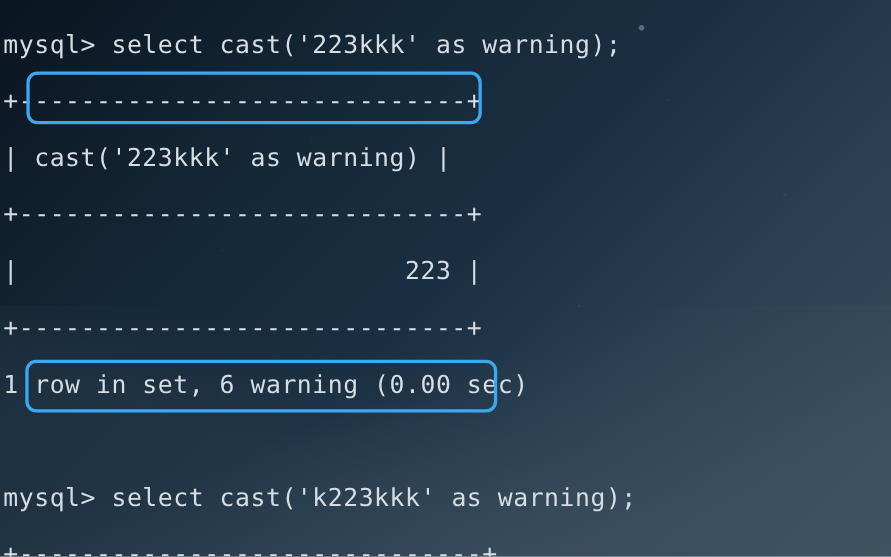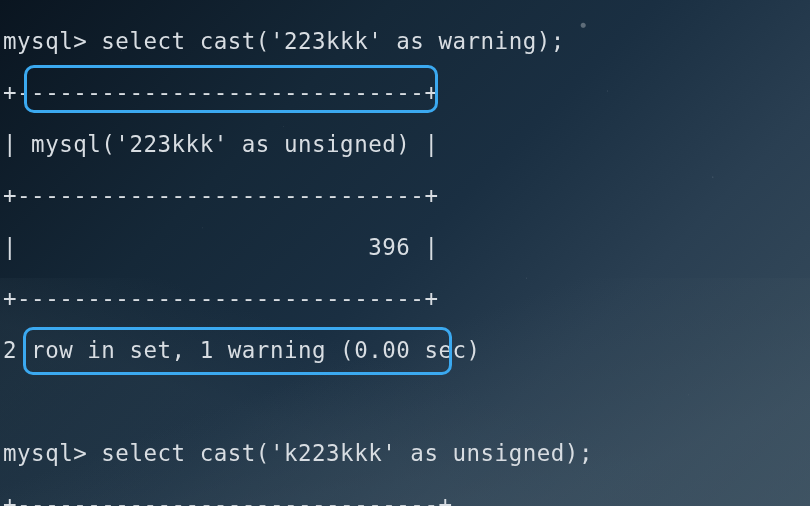--- a/index.html
+++ b/index.html
@@ -73,27 +73,27 @@
       width: 429px;
       height: 48px;
     }
   </style>
 </head>
 <body>
 
 <div class="terminal">
 <div class="line"><span>mysql&gt; </span><span>select cast('223kkk' as warning);</span></div>
 <div class="line">+-----------------------------+</div>
-<div class="line">| mysql('223kkk' as unsigned) |</div>
+<div class="line">| cast('223kkk' as warning) |</div>
 <div class="line">+-----------------------------+</div>
-<div class="line">|                         396 |</div>
+<div class="line">|                         223 |</div>
 <div class="line">+-----------------------------+</div>
-<div class="line">2 row in set, 1 warning (0.00 sec)</div>
+<div class="line">1 row in set, 6 warning (0.00 sec)</div>
 <div class="line"> </div>
-<div class="line"><span>mysql&gt; </span><span>select cast('k223kkk' as unsigned);</span></div>
+<div class="line"><span>mysql&gt; </span><span>select cast('k223kkk' as warning);</span></div>
 <div class="line">+------------------------------+</div>
 
 
 
 
 </div>
 
 <div class="hl hl1"></div>
 <div class="hl hl2"></div>
 

